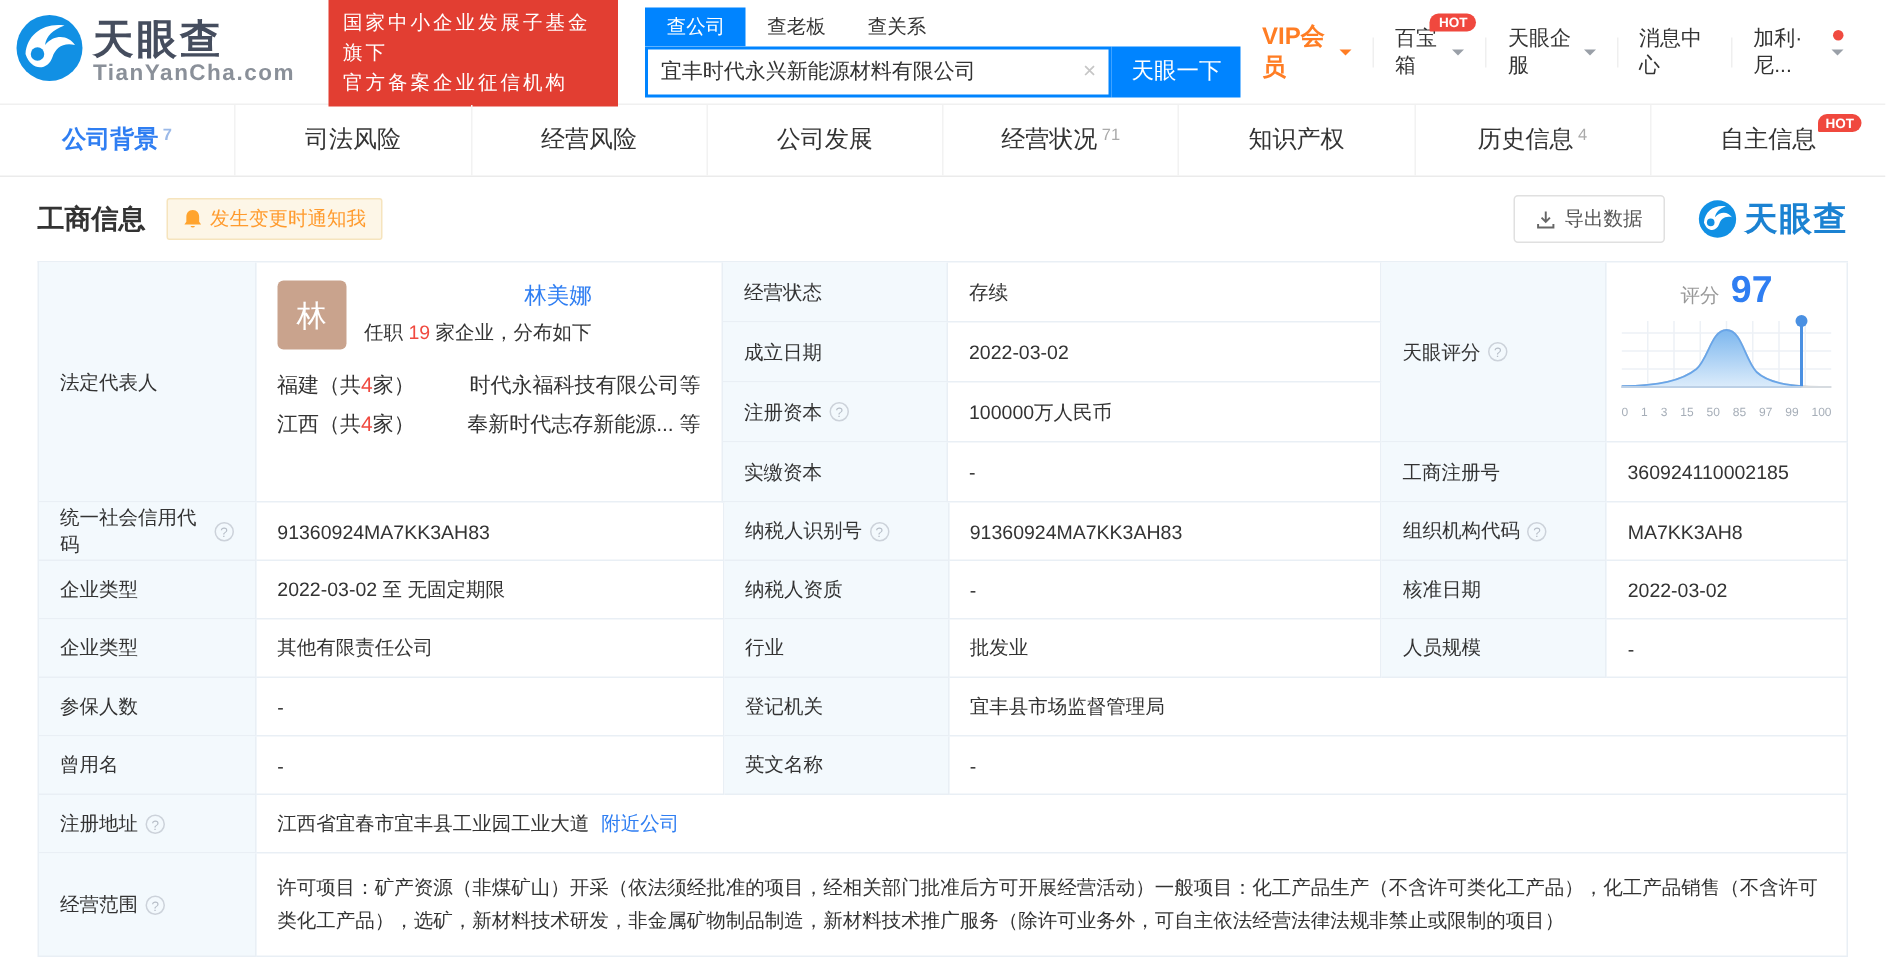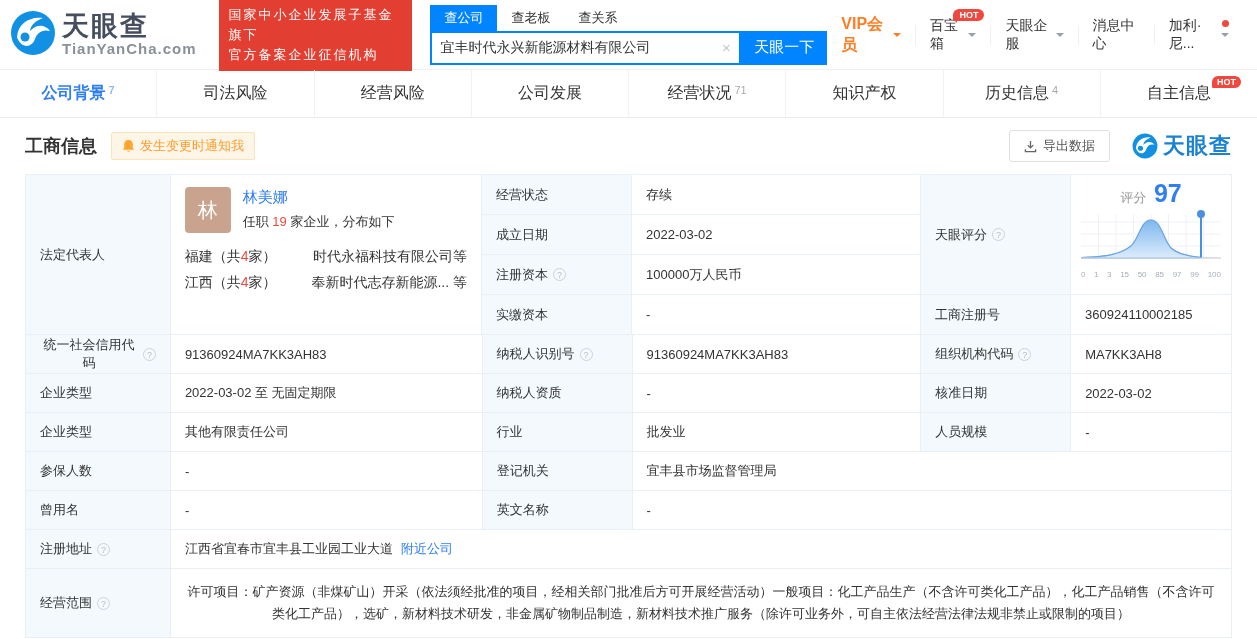--- a/index.html
+++ b/index.html
@@ -62,42 +62,42 @@
             padding:6px 14px; font-size:13px; color:#555; display:flex; align-items:center;
             cursor:pointer; font-family:inherit; }
   .export svg { margin-right:6px; }
   .wmark { display:flex; align-items:center; margin-left:22px; }
   .wmark-title { font-size:22px; font-weight:bold; color:#1b82d2; letter-spacing:1px; margin-left:5px; }
 
   
   .tbl { margin:0 25px; width:1207px; border-top:1px solid #e9eff5; border-left:1px solid #e9eff5;
          font-size:13px; }
   .c { border-right:1px solid #e9eff5; border-bottom:1px solid #e9eff5; padding:0 14px;
-       display:flex; align-items:center;text-align:center; }
+       display:flex; align-items:center; }
   .lab { background:#f3f9fd; color:#333; }
   .row { display:flex; }
   .h40 { height:40px; } .h39 { height:39px; }
   .w1{width:145px;} .w2{width:312px;} .w3{width:150px;} .w4{width:289px;}
   .w5{width:150px;} .w6{width:161px;} .wrest{width:600px;} .wspan{width:1062px;}
   .q { display:inline-block; width:13px; height:13px; border:1px solid #ccd2da; border-radius:50%;
        color:#b7bec8; font-size:9px; line-height:12px; text-align:center; margin-left:5px;
        cursor:pointer; flex:none; }
   .q::before { content:"?"; }
   .link { color:#2f7ef2; cursor:pointer; text-decoration:none; }
   .red { color:#f04a40; }
 
   
   .repcell { width:312px; border-right:1px solid #e9eff5; border-bottom:1px solid #e9eff5;
              padding:12px 14px 8px; }
   .rephead { display:flex; }
   .avatar { width:46px; height:46px; border-radius:4px; background:#c9a38d; color:#fff;
             font-size:20px; display:flex; align-items:center; justify-content:center; flex:none;
             cursor:pointer; }
   .repinfo { margin-left:12px; padding-top:1px; }
-  .repname { font-size:15px; }
+  .repname { font-size:15px;text-align:right; }
   .reptenure { font-size:13px; margin-top:6px; color:#333; }
   .dist { margin-top:10px; }
   .distrow { display:flex; justify-content:space-between; line-height:26px; font-size:14px; }
   .distrow .comp { color:#333; text-align:right; }
 
   
   .scorecell { width:161px; height:120px; border-right:1px solid #e9eff5;
                border-bottom:1px solid #e9eff5; padding:4px 10px 0; }
   .scorehead { text-align:center; }
   .scorehead .t { color:#999; font-size:13px; }

